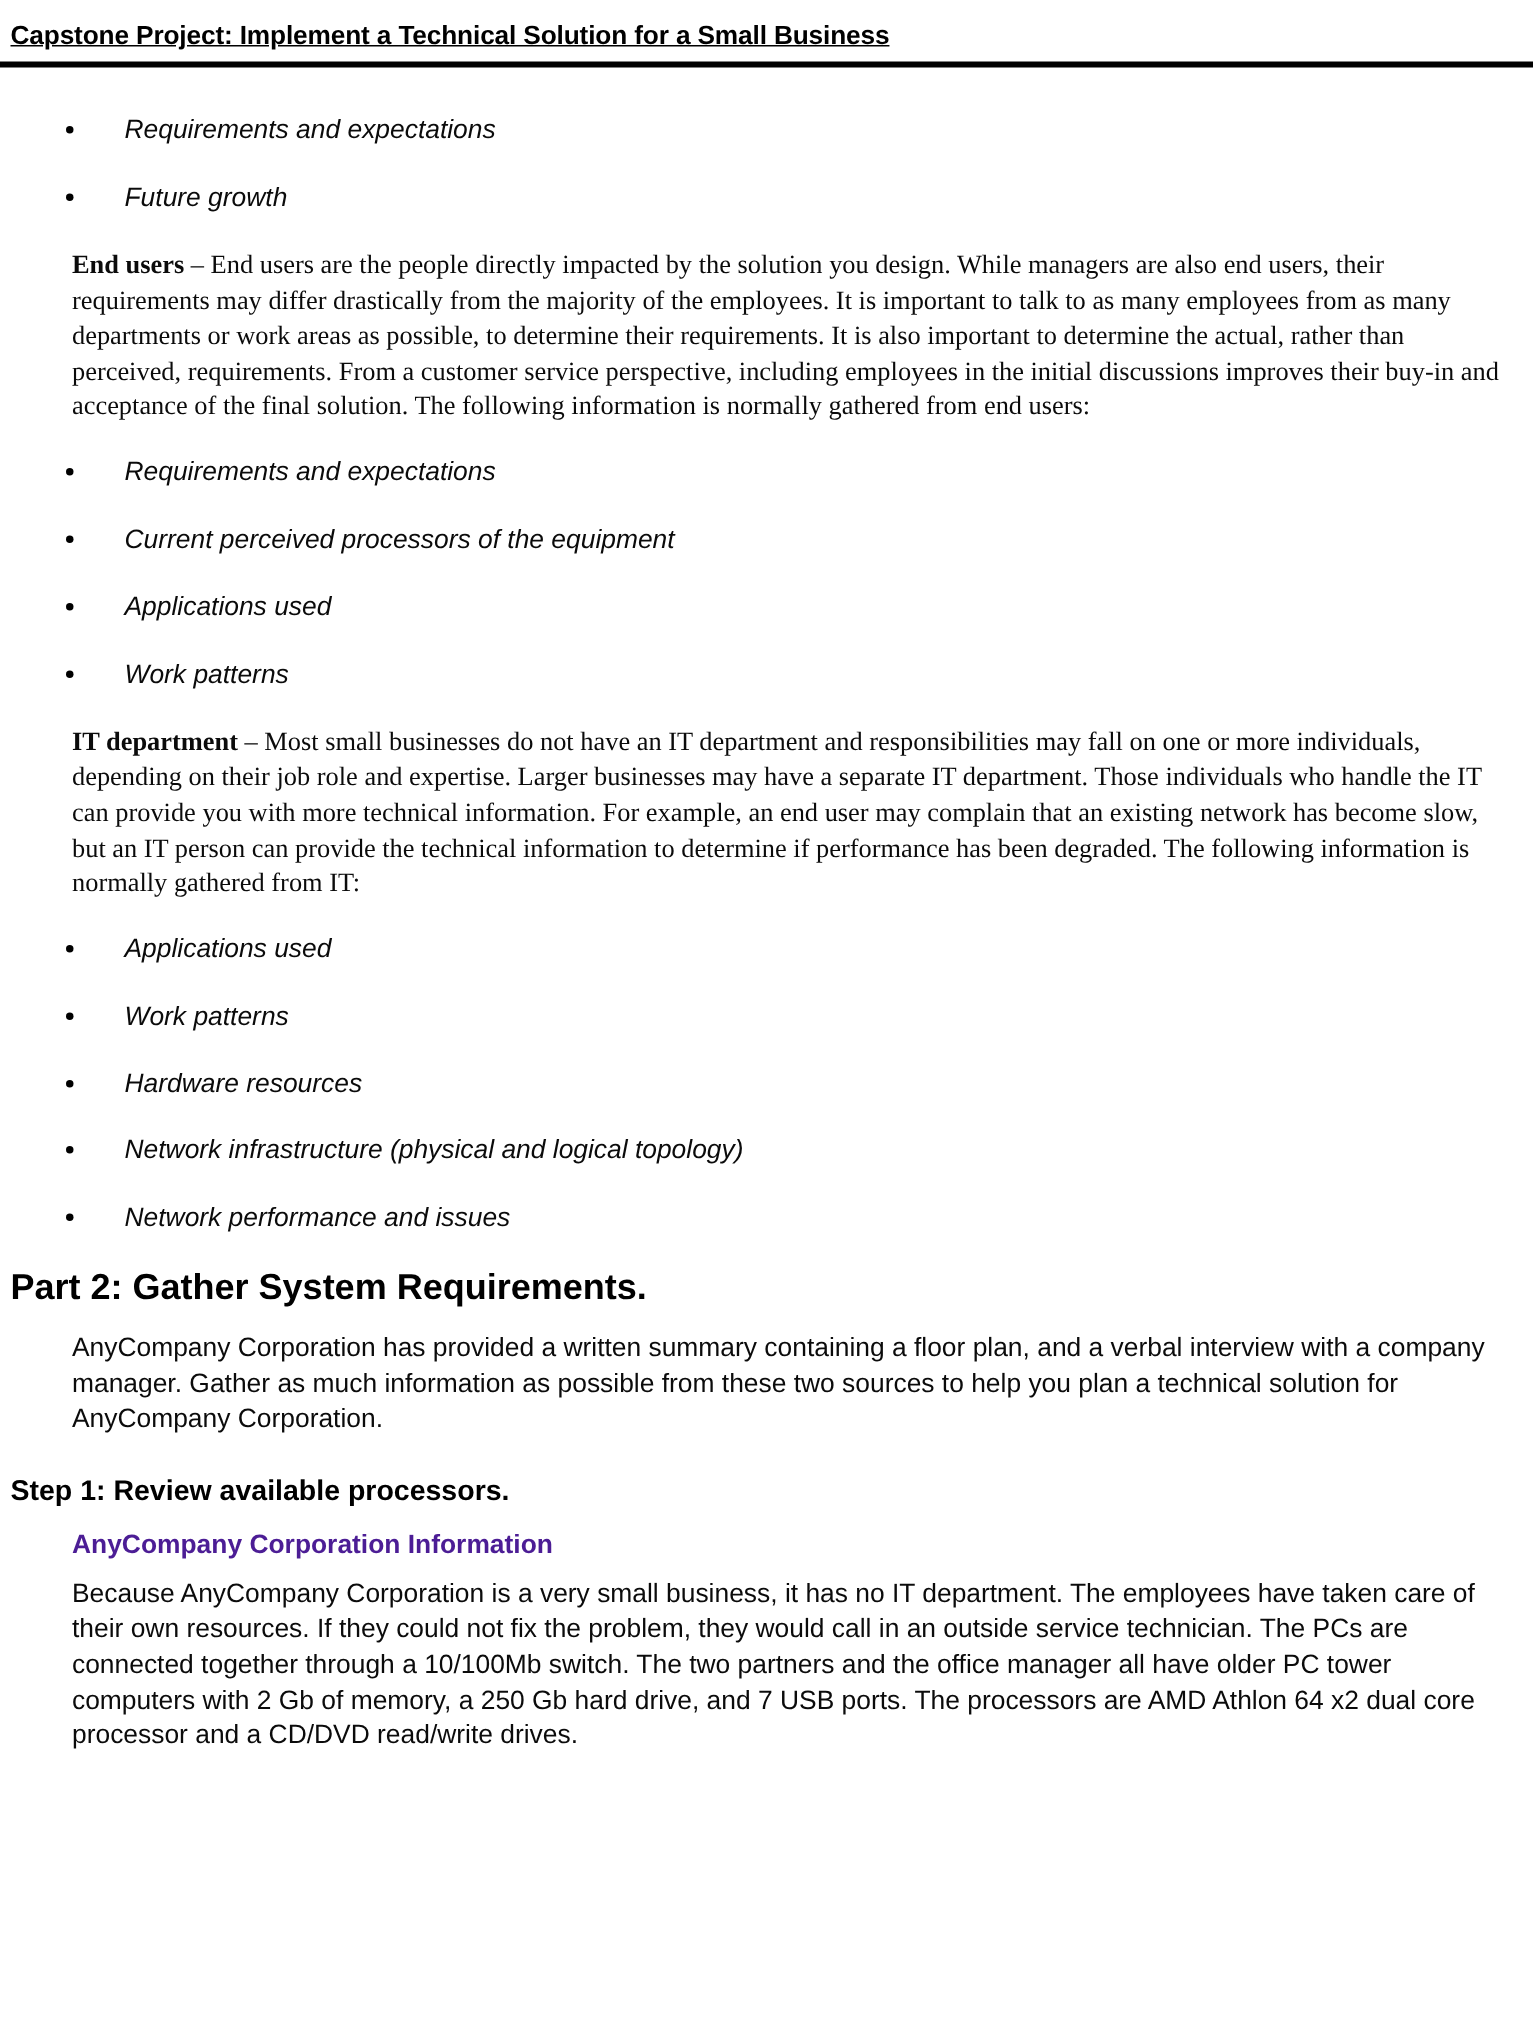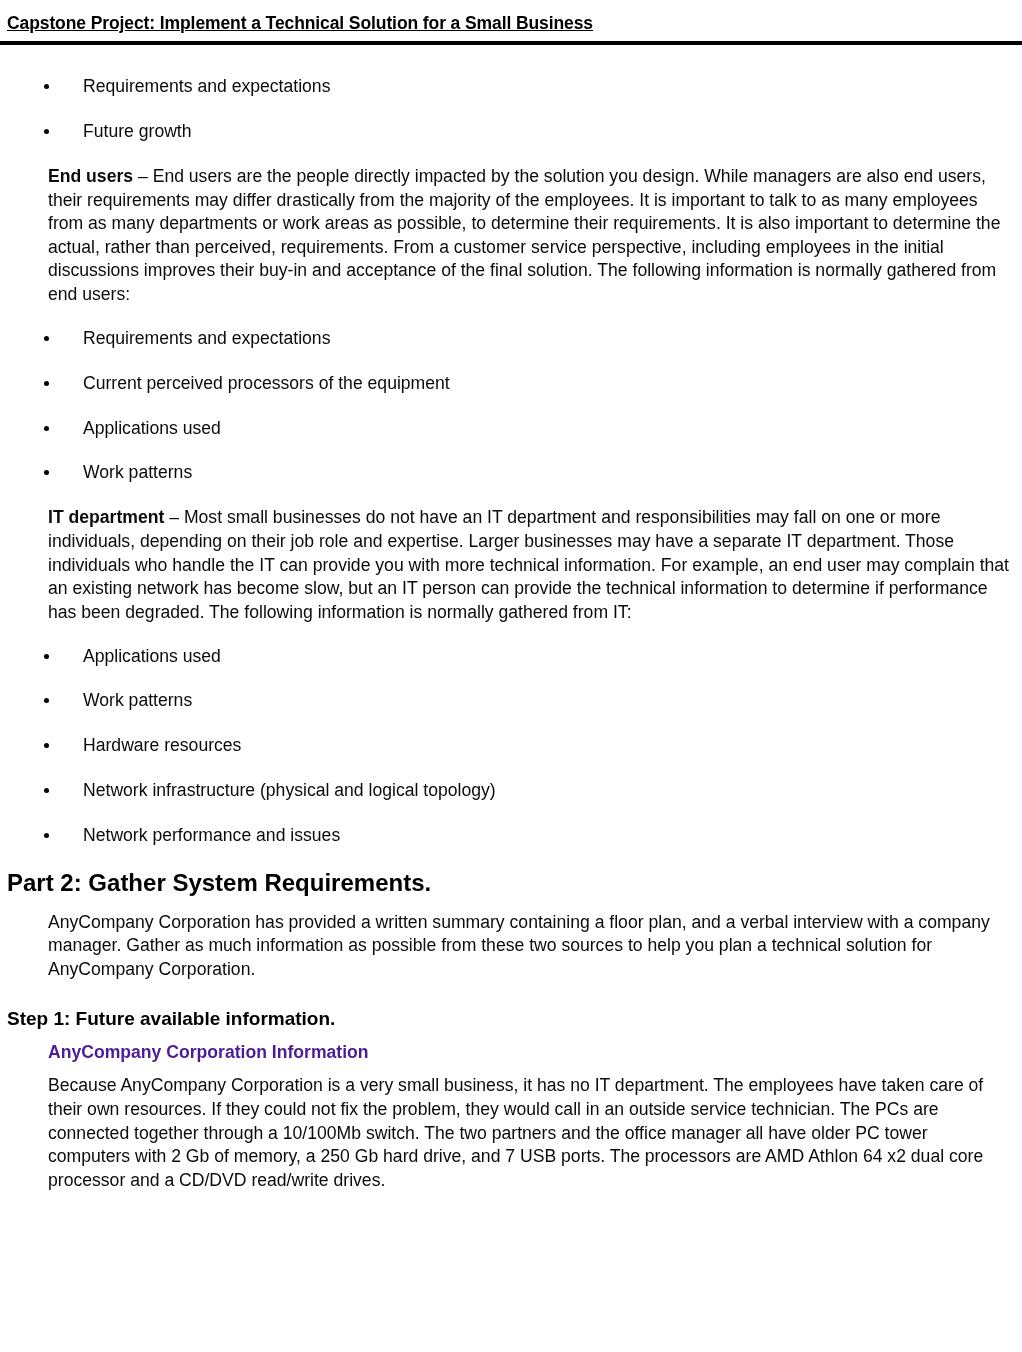--- a/index.html
+++ b/index.html
@@ -48,20 +48,21 @@
     padding: 0 10px 0 7px;
   }
 
   .spacer-top { height: 30px; }
 
   
   ul.bullets {
     list-style: none;
     margin: 0;
     padding: 0;
+    font-style: italic;
   }
   ul.bullets li {
     position: relative;
     padding-left: 76px;
     font-size: 17.6px;
     line-height: 1.3;
     margin: 0 0 22px 0;
     color: #0b0b0b;
   }
   ul.bullets li::before {
@@ -80,20 +81,21 @@
     font-size: 17.6px;
     line-height: 1.345;
     margin: 0 0 6px 0;
     padding: 0 0 0 41px;
     color: #0b0b0b;
     text-align: left;
   }
   p.body-para.wide {
     padding-left: 41px;
     padding-right: 0px;
+    font-family: Liberation Serif, serif;
   }
   p.body-para b,
   p.body-para strong {
     font-weight: bold;
   }
 
   
   h2.part-heading {
     font-size: 24px;
     font-weight: bold;
@@ -161,21 +163,21 @@
       <li><span>Work patterns</span></li>
       <li><span>Hardware resources</span></li>
       <li><span>Network infrastructure (physical and logical topology)</span></li>
       <li><span>Network performance and issues</span></li>
     </ul>
 
     <h2 class="part-heading">Part 2: Gather System Requirements.</h2>
 
     <p class="body-para">AnyCompany Corporation has provided a written summary containing a floor plan, and a verbal interview with a company manager. Gather as much information as possible from these two sources to help you plan a technical solution for AnyCompany Corporation.</p>
 
-    <h3 class="step-heading">Step 1: Future available information.</h3>
+    <h3 class="step-heading">Step 1: Review available processors.</h3>
 
     <h4 class="sub-heading">AnyCompany Corporation Information</h4>
 
     <p class="body-para">Because AnyCompany Corporation is a very small business, it has no IT department. The employees have taken care of their own resources. If they could not fix the problem, they would call in an outside service technician. The PCs are connected together through a 10/100Mb switch. The two partners and the office manager all have older PC tower computers with 2 Gb of memory, a 250 Gb hard drive, and 7 USB ports. The processors are AMD Athlon 64 x2 dual core processor and a CD/DVD read/write drives.</p>
 
     <div class="block-gap-sm"></div>
 
 
     <div class="block-gap-sm"></div>
 

